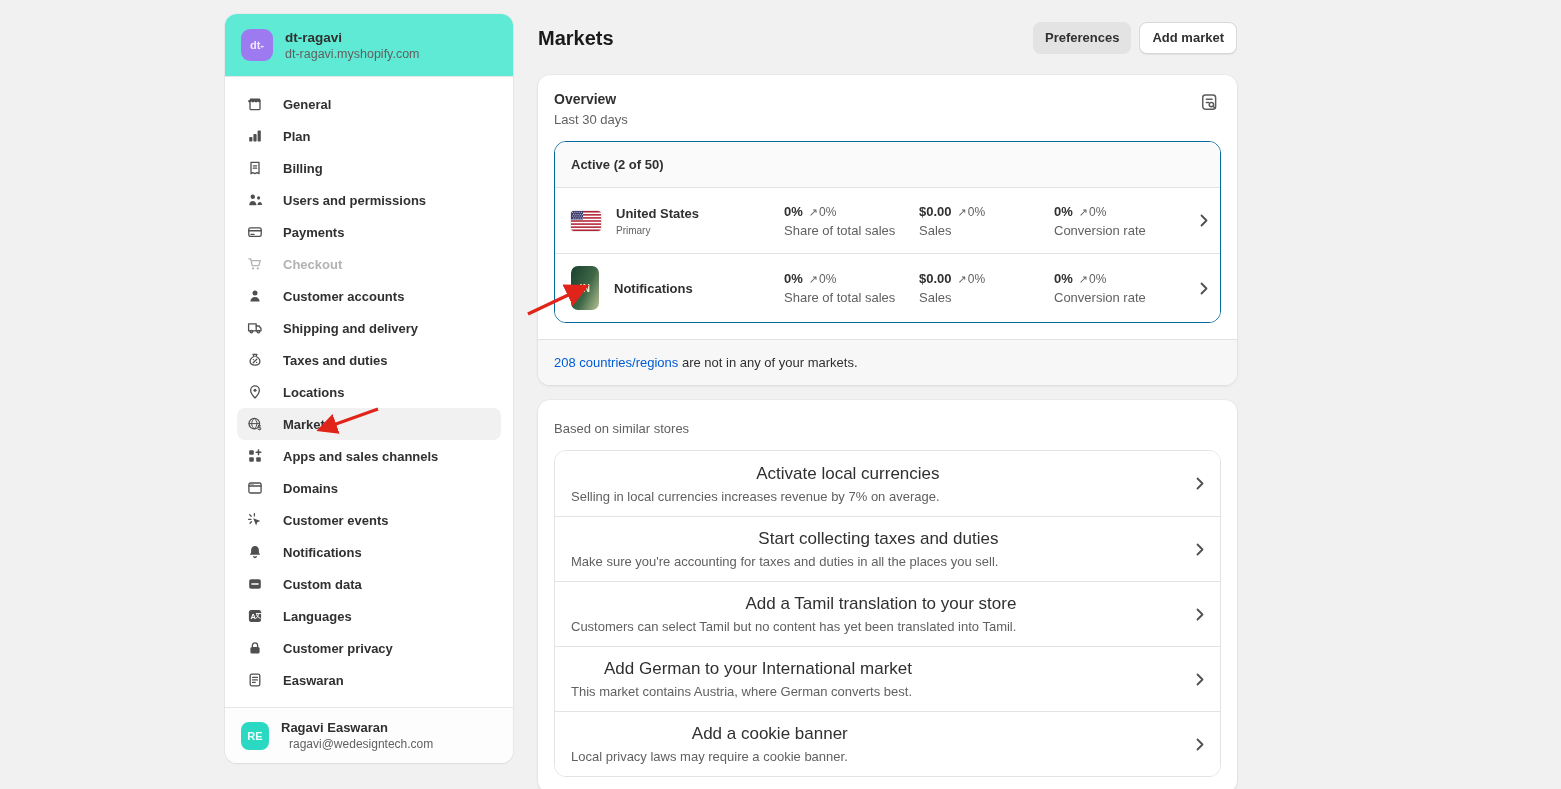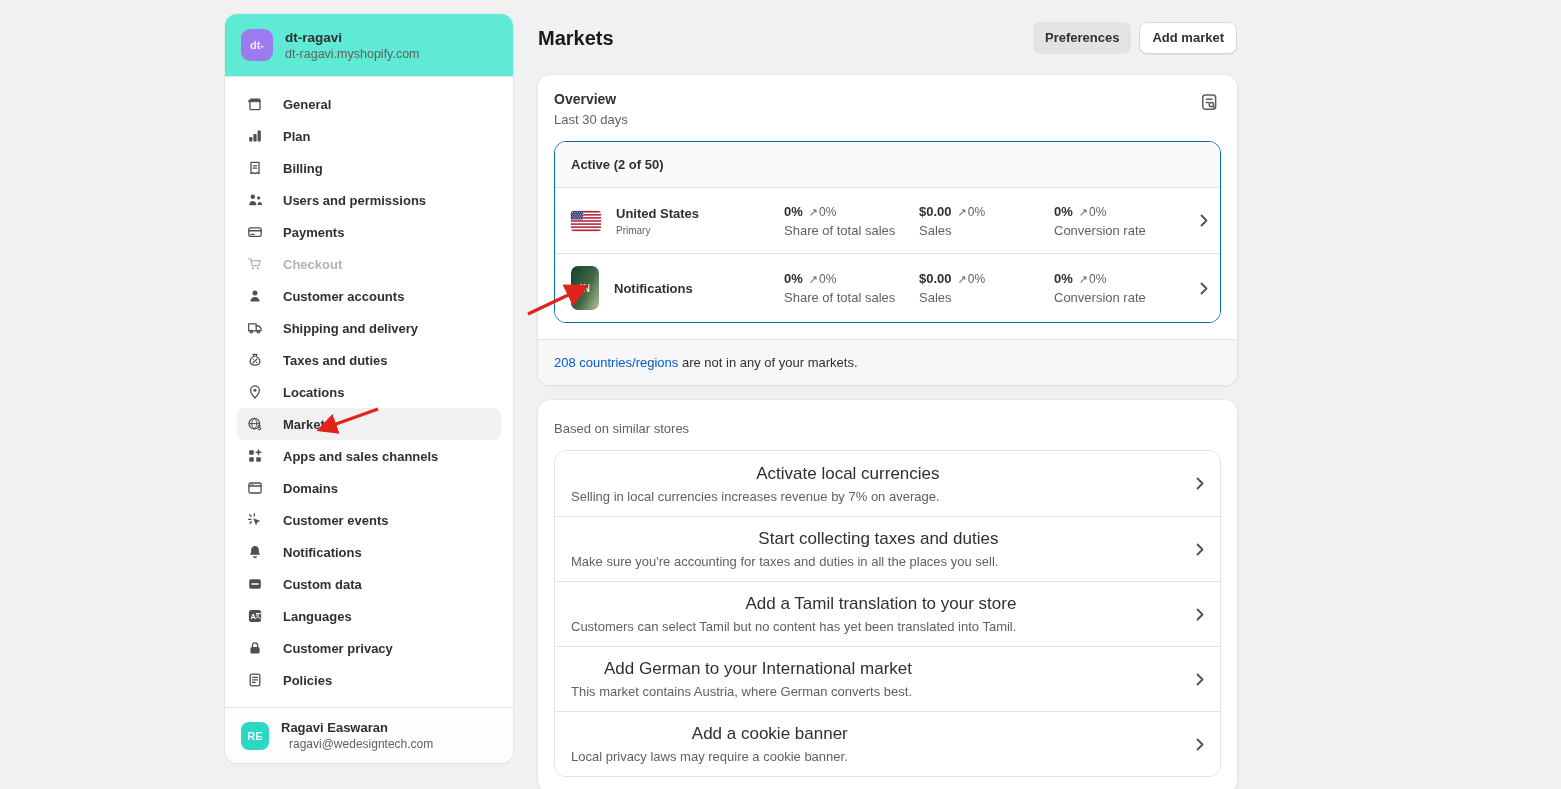--- a/index.html
+++ b/index.html
@@ -296,21 +296,21 @@
         </span>
         <span>Customer privacy</span>
       </div>
       <div class="side-item">
         <span class="icon16">
           <svg viewBox="0 0 16 16" fill="none" stroke="currentColor" stroke-width="1.3" stroke-linecap="round" stroke-linejoin="round">
             <rect x="3.2" y="2.2" width="9.6" height="11.6" rx="1.6"></rect>
             <path d="M5.6 5.4h4.8M5.6 7.9h4.8M5.6 10.4h2.6"></path>
           </svg>
         </span>
-        <span>Policies</span>
+        <span>Easwaran</span>
       </div>
     </nav>
   <div class="user-footer">
     <div class="user-avatar" style="background: rgb(43, 217, 194);">RE</div>
     <div>
       <div class="user-name">Ragavi Easwaran</div>
       <div class="user-email">ragavi@wedesigntech.com</div>
     </div>
   </div>
 </aside>

